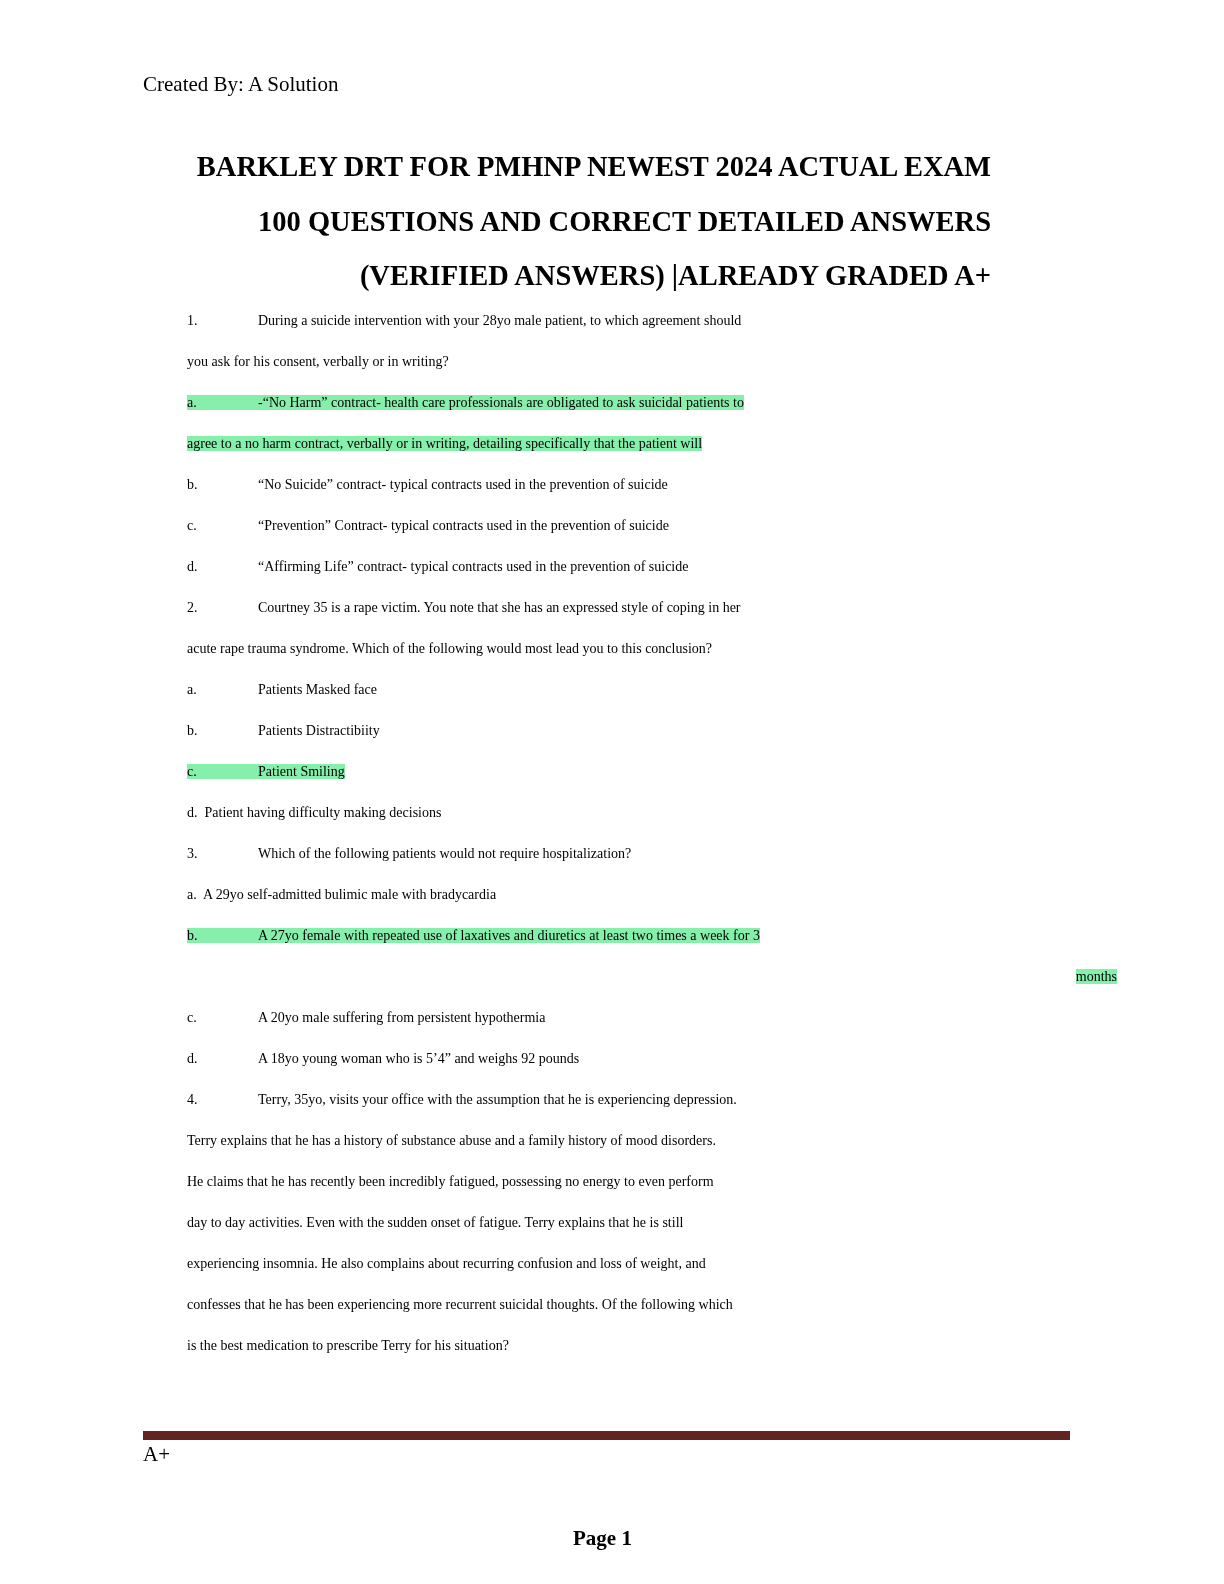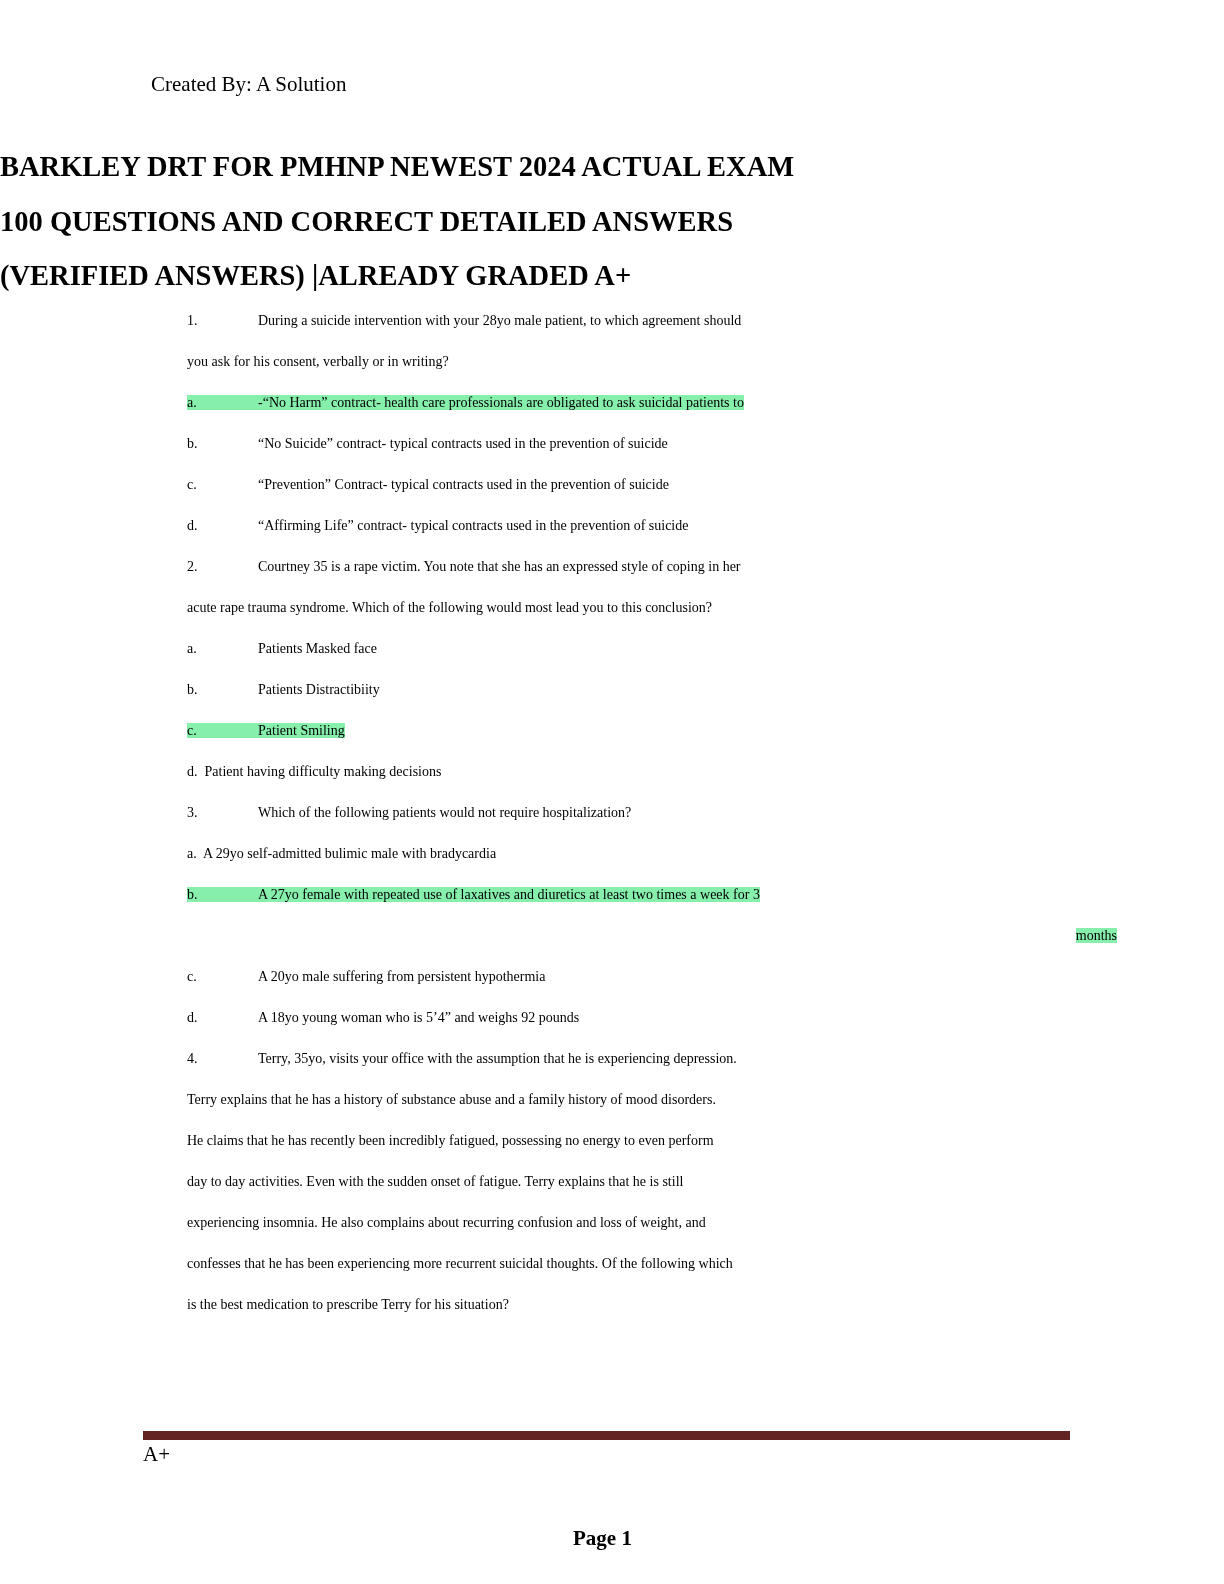--- a/index.html
+++ b/index.html
@@ -1,19 +1,19 @@
 <!DOCTYPE html>
 <html><head>
 <meta charset="utf-8">
 <style>
   html, body { margin: 0; padding: 0; background: #ffffff; }
   body { width: 1224px; height: 1584px; position: relative; overflow: hidden;
          font-family: "Liberation Serif", "DejaVu Serif", serif; color: #000; }
-  .header { position: absolute; left: 143px; top: 72px; font-size: 21px; margin-left: 8px; }
-  .title { position: absolute; left: 0; width: 991px; top: 140px; text-align: left;
+  .header { position: absolute; left: 143px; top: 72px; font-size: 21px; }
+  .title { position: absolute; left: 0; width: 991px; top: 140px; text-align: right;
            font-weight: bold; font-size: 28.5px; line-height: 54.5px; }
   .body { position: absolute; left: 143px; top: 300px; width: 930px; font-size: 14px; margin-left: 44px; }
   .line { height: 41px; line-height: 41px; white-space: nowrap; position: relative; }
   .hl { background: #86efac; }
   .num { display: inline-block; width: 71px; }
   .indent { padding-left: 71px; text-align: right; }
   .footer-bar { position: absolute; left: 143px; top: 1431px; width: 927px; height: 9px; background: #622423; }
   .footer-left { position: absolute; left: 143px; top: 1442px; font-size: 21px; }
   .footer-center { position: absolute; left: 573px; top: 1526px; font-size: 21px; font-weight: bold; }
 </style>
@@ -26,20 +26,21 @@
   <div>BARKLEY DRT FOR PMHNP NEWEST 2024 ACTUAL EXAM</div>
   <div>100 QUESTIONS AND CORRECT DETAILED ANSWERS</div>
   <div>(VERIFIED ANSWERS) |ALREADY GRADED A+</div>
 </div>
 
 <div class="body">
 
   <div class="line"><span class="num">1.</span><span>During a suicide intervention with your 28yo male patient, to which agreement should</span></div>
   <div class="line">you ask for his consent, verbally or in writing?</div>
   <div class="line"><span class="hl"><span class="num">a.</span><span>-“No Harm” contract- health care professionals are obligated to ask suicidal patients to </span></span></div>
+  <div class="line"><span class="hl">agree to a no harm contract, verbally or in writing, detailing specifically that the patient will </span></div>
   <div class="line"><span class="num">b.</span><span>“No Suicide” contract- typical contracts used in the prevention of suicide</span></div>
   <div class="line"><span class="num">c.</span><span>“Prevention” Contract- typical contracts used in the prevention of suicide</span></div>
   <div class="line"><span class="num">d.</span><span>“Affirming Life” contract- typical contracts used in the prevention of suicide</span></div>
 
   <div class="line"><span class="num">2.</span><span>Courtney 35 is a rape victim. You note that she has an expressed style of coping in her</span></div>
   <div class="line">acute rape trauma syndrome. Which of the following would most lead you to this conclusion?</div>
   <div class="line"><span class="num">a.</span><span>Patients Masked face</span></div>
   <div class="line"><span class="num">b.</span><span>Patients Distractibiity</span></div>
   <div class="line"><span class="hl"><span class="num">c.</span><span>Patient Smiling</span></span></div>
   <div class="line"><span>d.</span>&nbsp; <span>Patient having difficulty making decisions</span></div>

